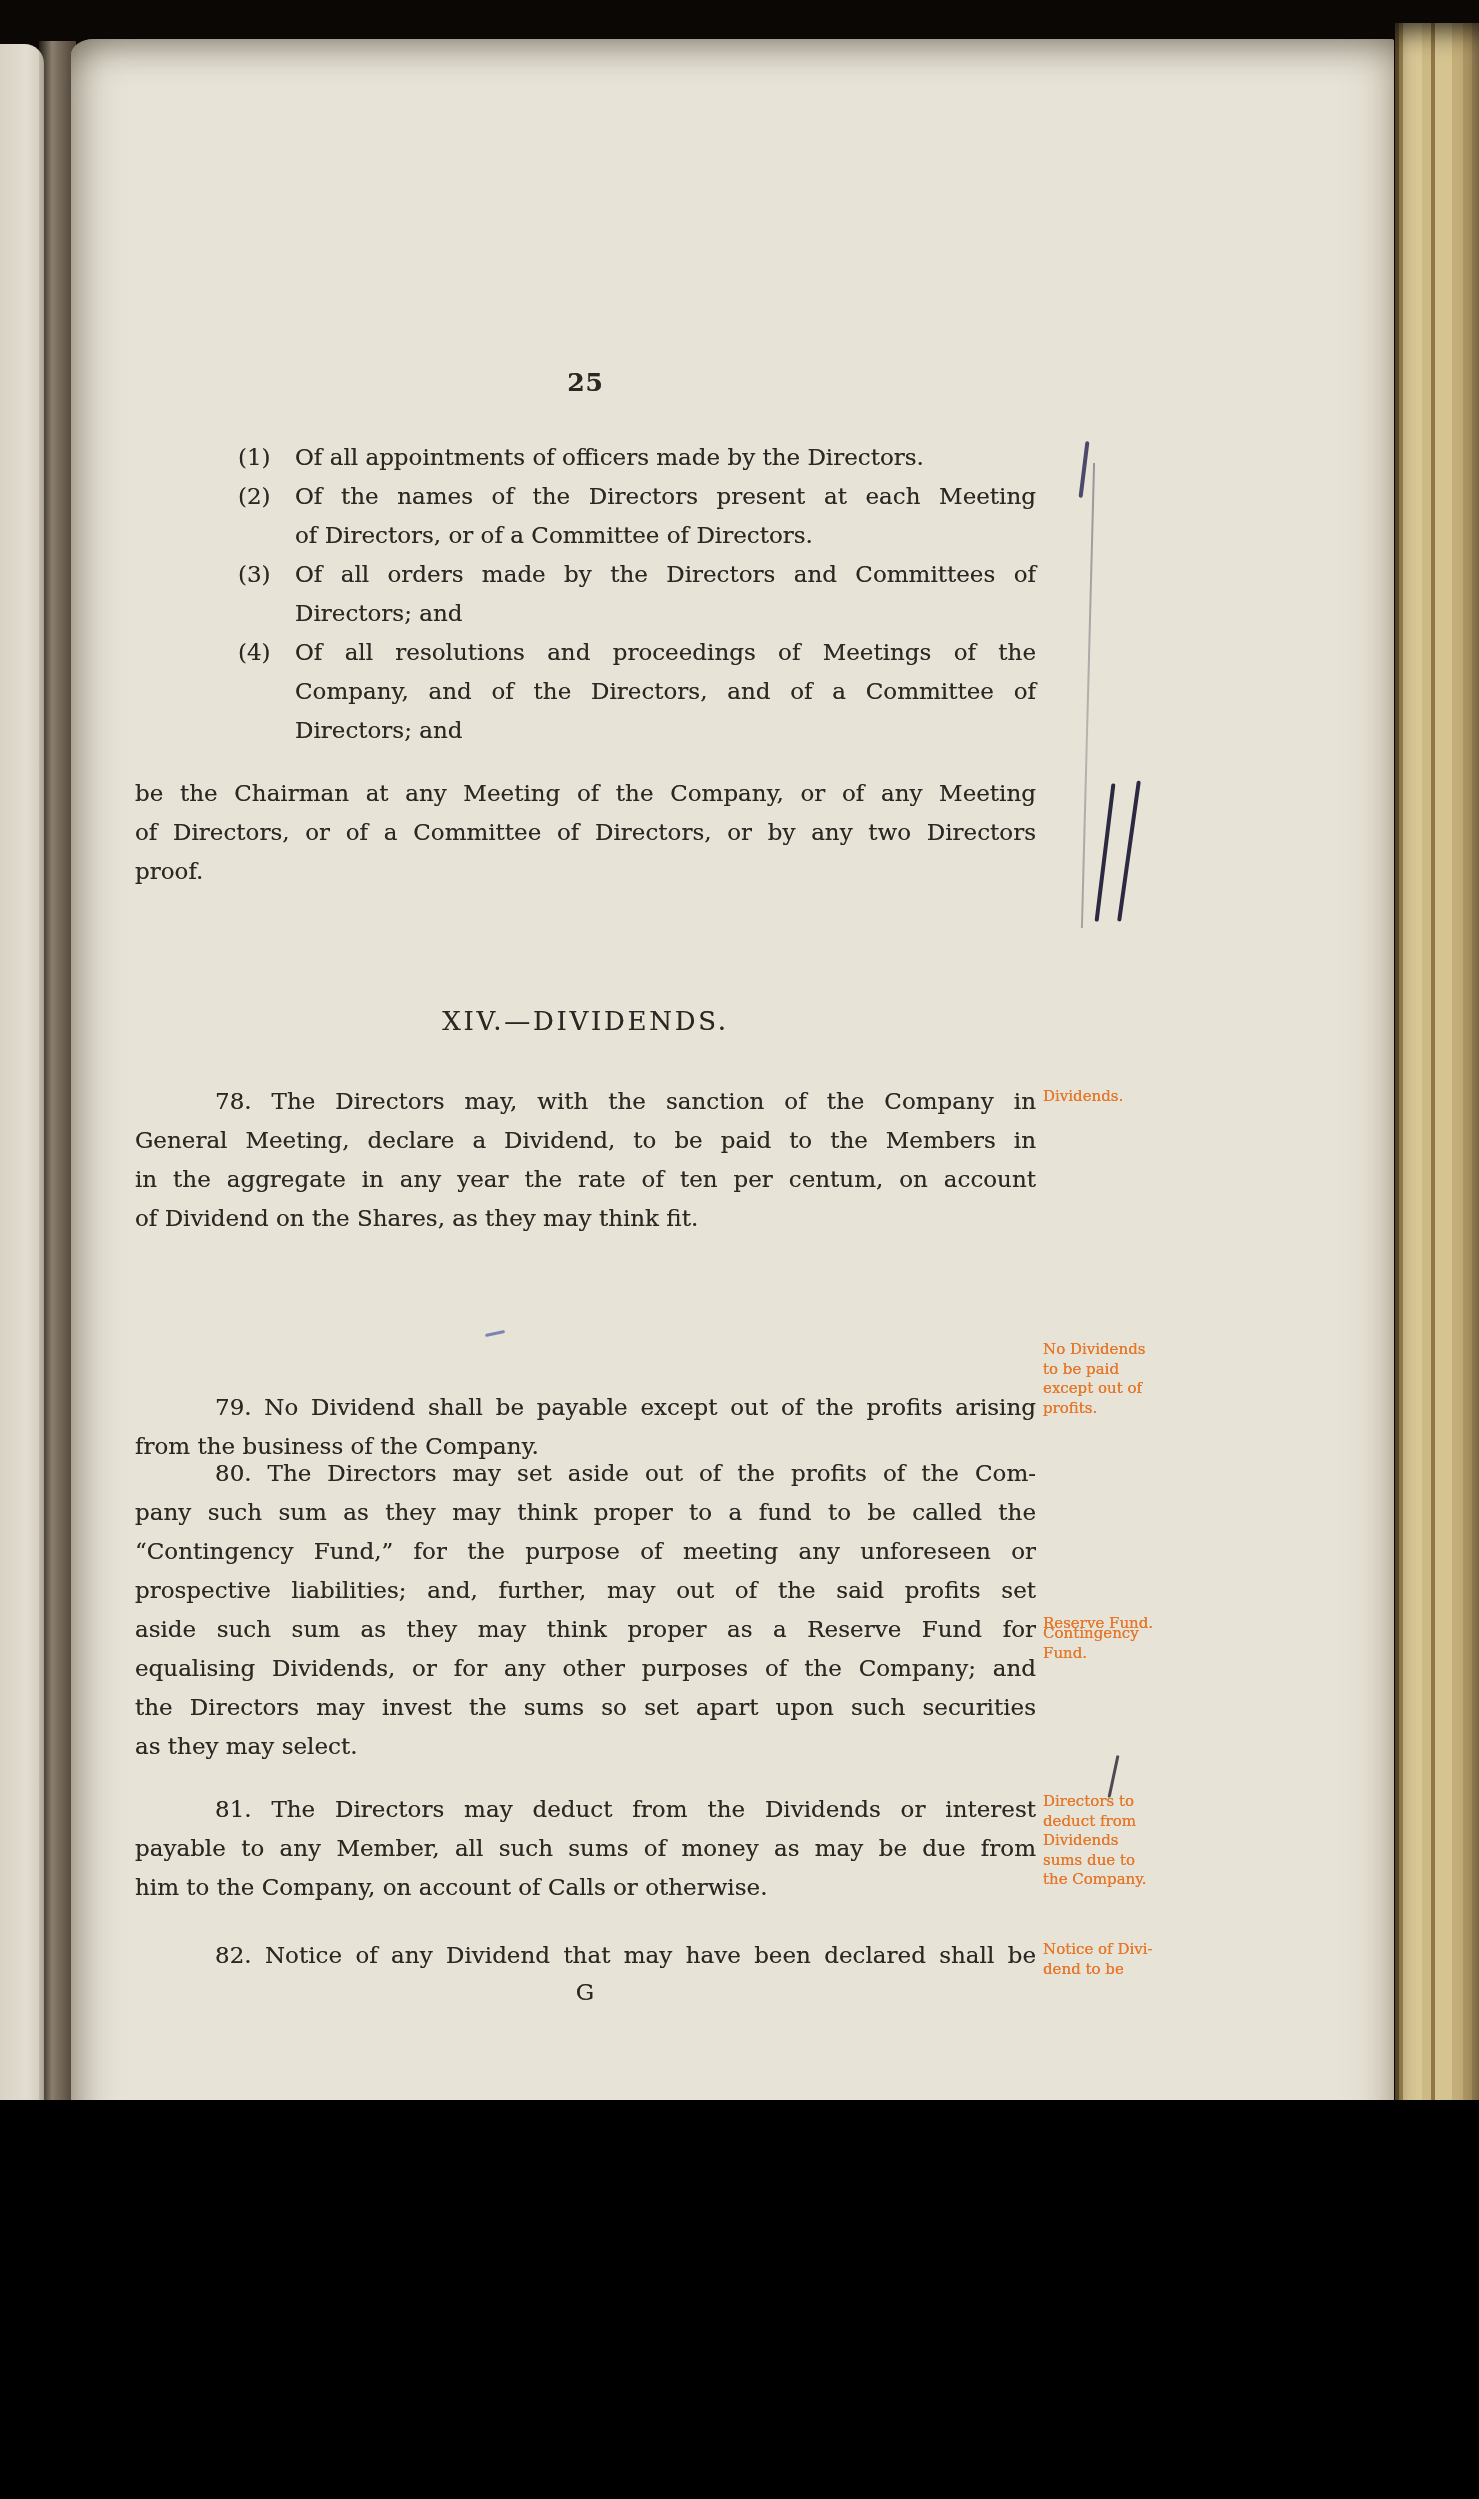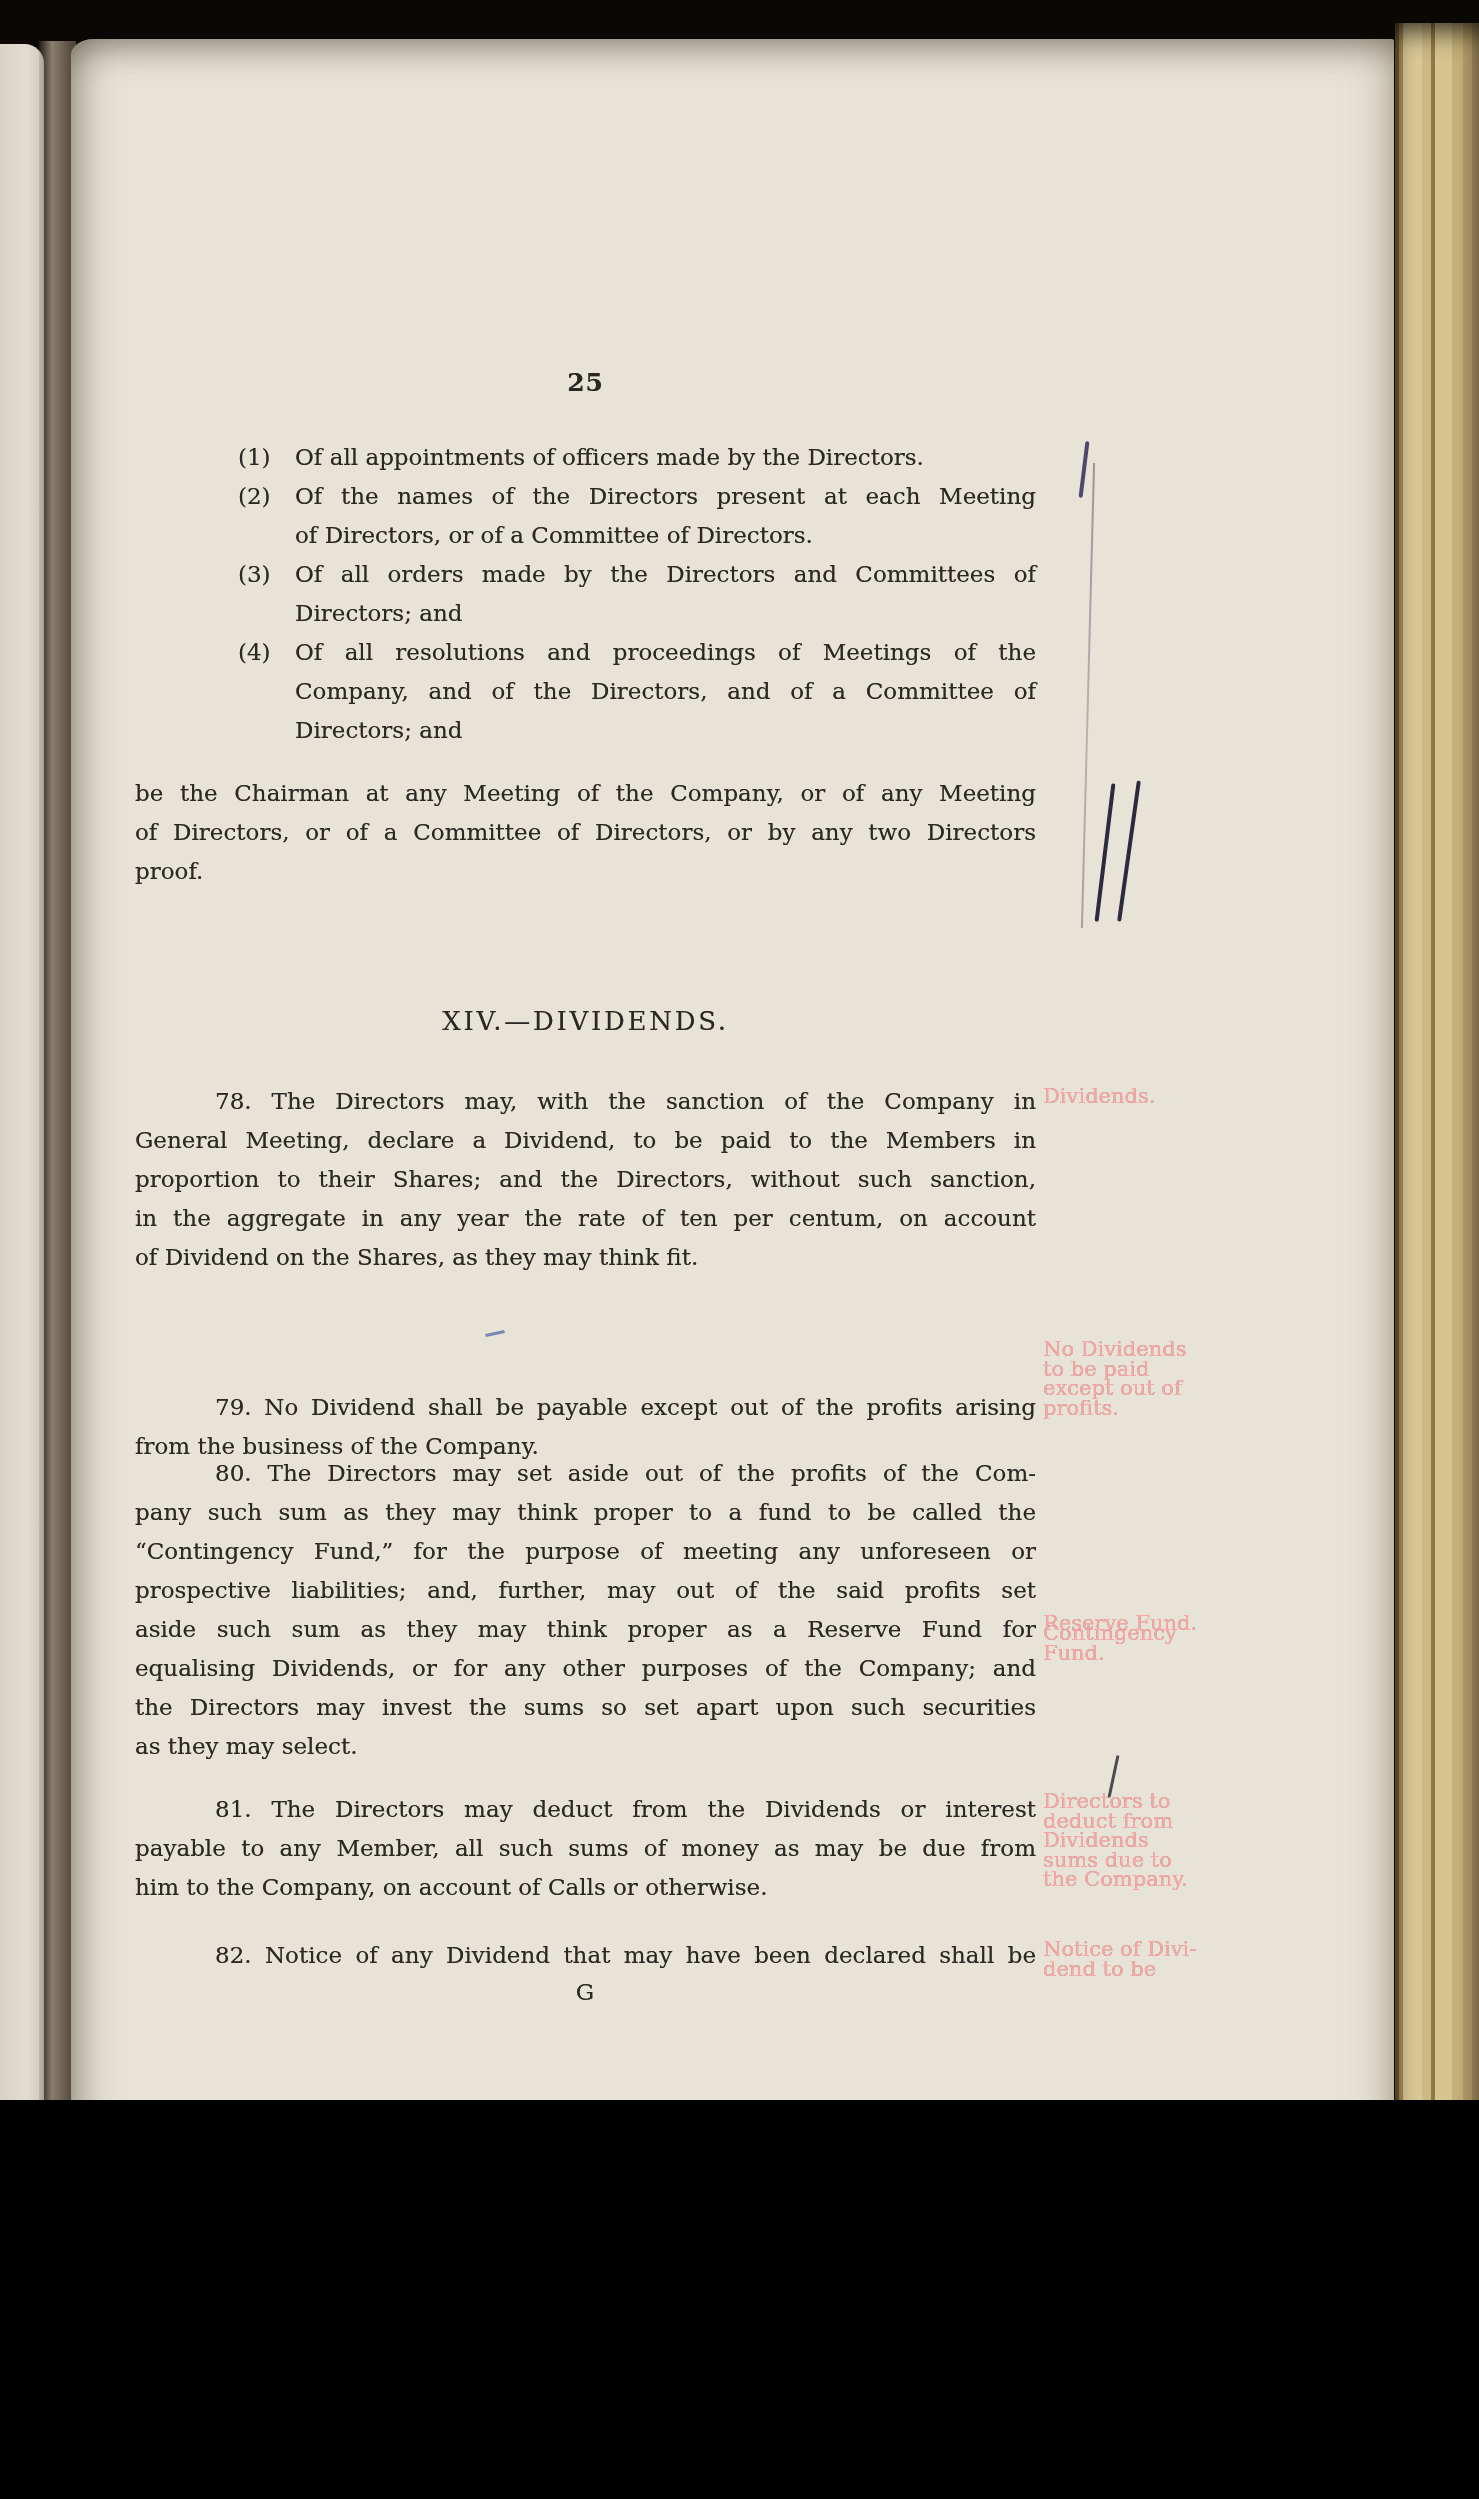--- a/index.html
+++ b/index.html
@@ -64,22 +64,22 @@
   .body-block .line:not(:last-child) { text-align-last:justify; }
   .justify-all .line { text-align-last:justify; }
   .clause .line:first-child { text-indent:80px; }
   .list-item { position:absolute; left:238px; width:798px; font-size:23px; line-height:39px;
     color:#2b2823; text-shadow:0 0 0.5px rgba(45,40,34,.55); }
   .list-item .num { position:absolute; left:0; top:0; }
   .list-item .item-lines { margin-left:57px; width:741px; text-align:justify; }
   .list-item .item-lines .line:not(:last-child) { text-align-last:justify; }
   .section-heading { left:135px; top:1006px; width:901px; text-align:center;
     font-size:26px; letter-spacing:2.7px; }
-  .margin-note { position:absolute; left:1043px; width:166px; font-size:21px;
-    line-height:19.6px; color:#fca5a5; text-shadow:0 0 0.4px rgba(45,40,34,.5); }
+  .margin-note { position:absolute; left:1043px; width:166px; font-size:15px;
+    line-height:19.6px; color:#f97316; text-shadow:0 0 0.4px rgba(45,40,34,.5); }
   .signature-mark { left:135px; top:1979px; width:901px; text-align:center;
     font-size:23px; letter-spacing:0.9px; }
   .mn-dividends { top:1087px; }
   .mn-no-dividends { top:1340px; }
   .mn-contingency { top:1624px; }
   .mn-reserve { top:1614px; }
   .mn-deduct { top:1792px; }
   .mn-notice { top:1940px; }
   .minutes { top:774px; }
   .c78 { top:1082px; }
@@ -139,21 +139,20 @@
       <div class="line">be the Chairman at any Meeting of the Company, or of any Meeting</div>
       <div class="line">of Directors, or of a Committee of Directors, or by any two Directors</div>
       <div class="line">proof.</div>
     </div>
 
   <div class="txt section-heading">XIV.—DIVIDENDS.</div>
 
   <div class="txt body-block clause c78">
       <div class="line">78. The Directors may, with the sanction of the Company in</div>
       <div class="line">General Meeting, declare a Dividend, to be paid to the Members in</div>
-      <div class="line">proportion to their Shares; and the Directors, without such sanction,</div>
       <div class="line">in the aggregate in any year the rate of ten per centum, on account</div>
       <div class="line">of Dividend on the Shares, as they may think fit.</div>
     </div>
   <div class="txt body-block clause c79">
       <div class="line">79. No Dividend shall be payable except out of the profits arising</div>
       <div class="line">from the business of the Company.</div>
     </div>
   <div class="txt body-block clause c80">
       <div class="line">80. The Directors may set aside out of the profits of the Com-</div>
       <div class="line">pany such sum as they may think proper to a fund to be called the</div>

